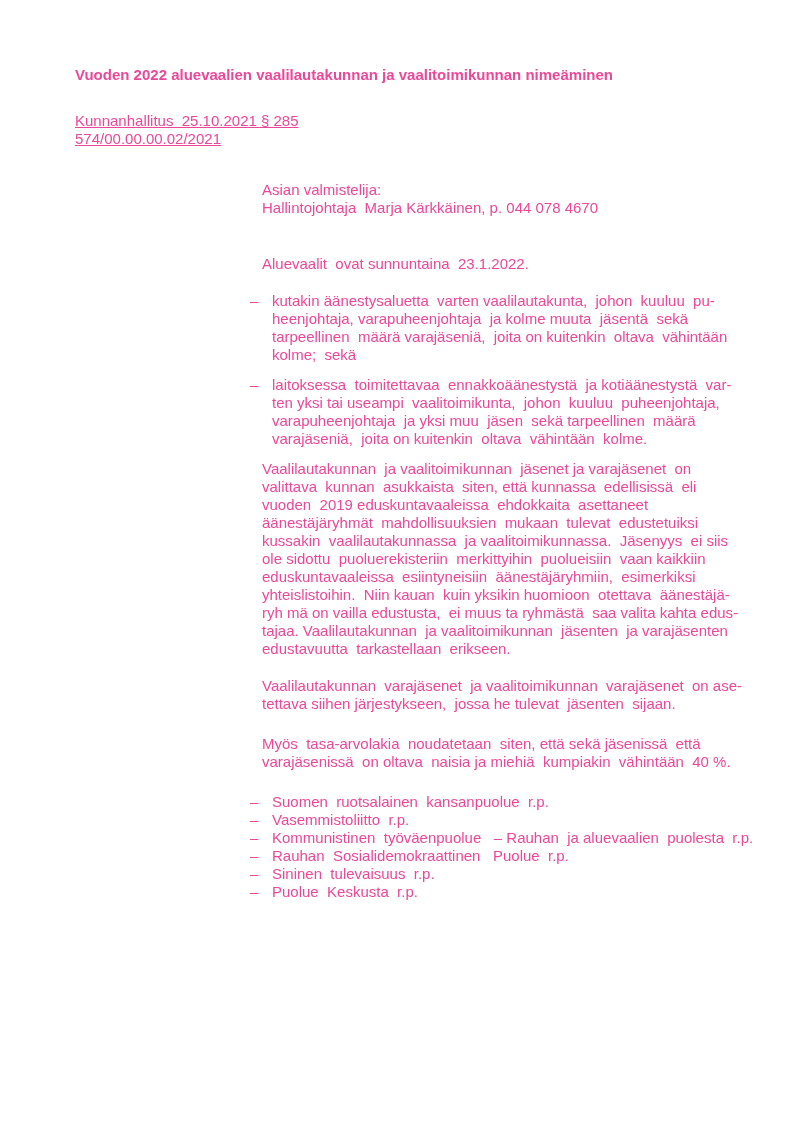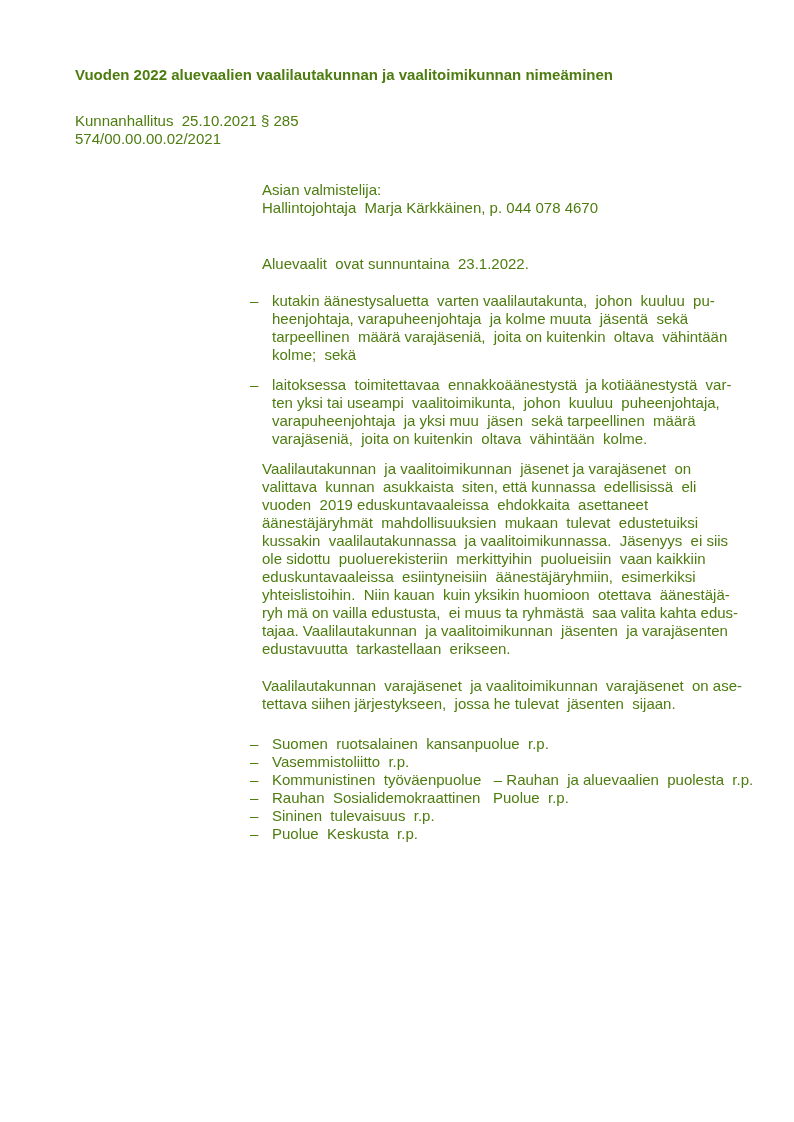--- a/index.html
+++ b/index.html
@@ -8,33 +8,34 @@
     background: #ffffff;
   }
   .page {
     position: relative;
     width: 794px;
     height: 1122px;
     background: #ffffff;
     box-sizing: border-box;
     padding: 66px 40px 0 75px;
     font-family: "Liberation Sans", "DejaVu Sans", sans-serif;
-    color: #4d7c0f;
+    color: #ec4899;
     font-size: 15px;
     line-height: 18px;
   }
   .doc-title {
     font-size: 15px;
     font-weight: bold;
     margin: 0 0 28px 0;
     white-space: pre-wrap;
   }
   .doc-meta {
     margin: 0 0 33px 0;
     white-space: pre-wrap;
+    text-decoration: underline;
   }
   .content {
     margin-left: 175px; 
     width: 530px;
   }
   .para {
     margin: 12px;
     white-space: pre-wrap;
   }
   .mb-lg { margin-bottom: 38px; }
@@ -106,20 +107,22 @@
 ole sidottu  puoluerekisteriin  merkittyihin  puolueisiin  vaan kaikkiin
 eduskuntavaaleissa  esiintyneisiin  äänestäjäryhmiin,  esimerkiksi
 yhteislistoihin.  Niin kauan  kuin yksikin huomioon  otettava  äänestäjä-
 ryh mä on vailla edustusta,  ei muus ta ryhmästä  saa valita kahta edus-
 tajaa. Vaalilautakunnan  ja vaalitoimikunnan  jäsenten  ja varajäsenten
 edustavuutta  tarkastellaan  erikseen.</p>
 
     <p class="para mb-md">Vaalilautakunnan  varajäsenet  ja vaalitoimikunnan  varajäsenet  on ase-
 tettava siihen järjestykseen,  jossa he tulevat  jäsenten  sijaan.</p>
 
+    <p class="para mb-md">Myös  tasa-arvolakia  noudatetaan  siten, että sekä jäsenissä  että
+varajäsenissä  on oltava  naisia ja miehiä  kumpiakin  vähintään  40 %.</p>
 
 
     <div class="dash-list parties">
       <div class="dash-item">
         <span class="dash">–</span>
         <span class="item-text">Suomen  ruotsalainen  kansanpuolue  r.p.</span>
       </div>
       <div class="dash-item">
         <span class="dash">–</span>
         <span class="item-text">Vasemmistoliitto  r.p.</span>

